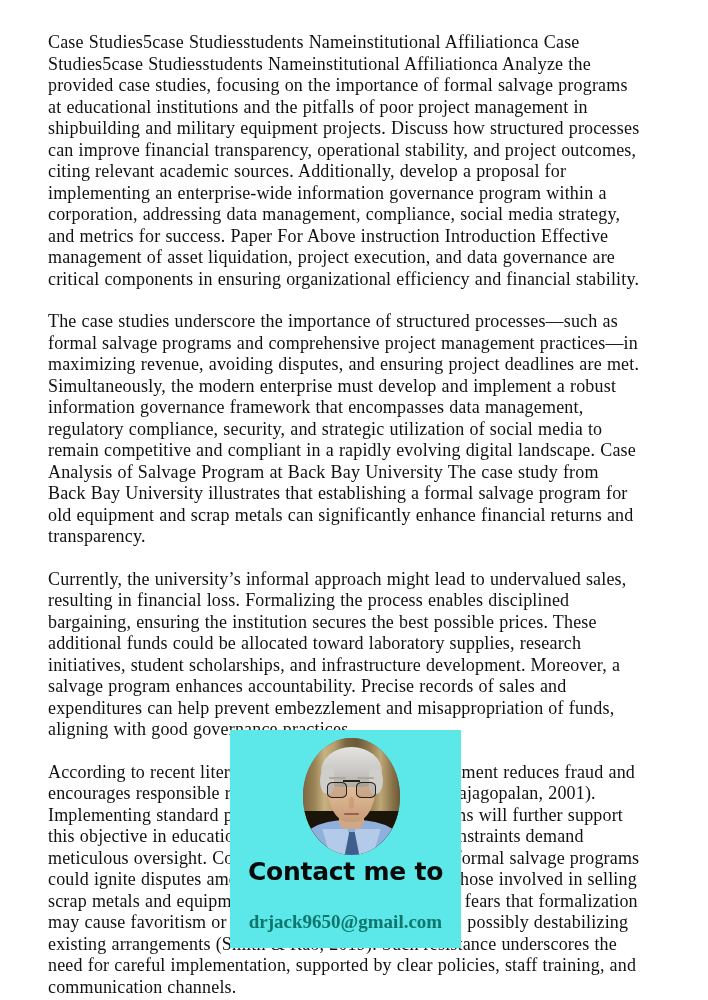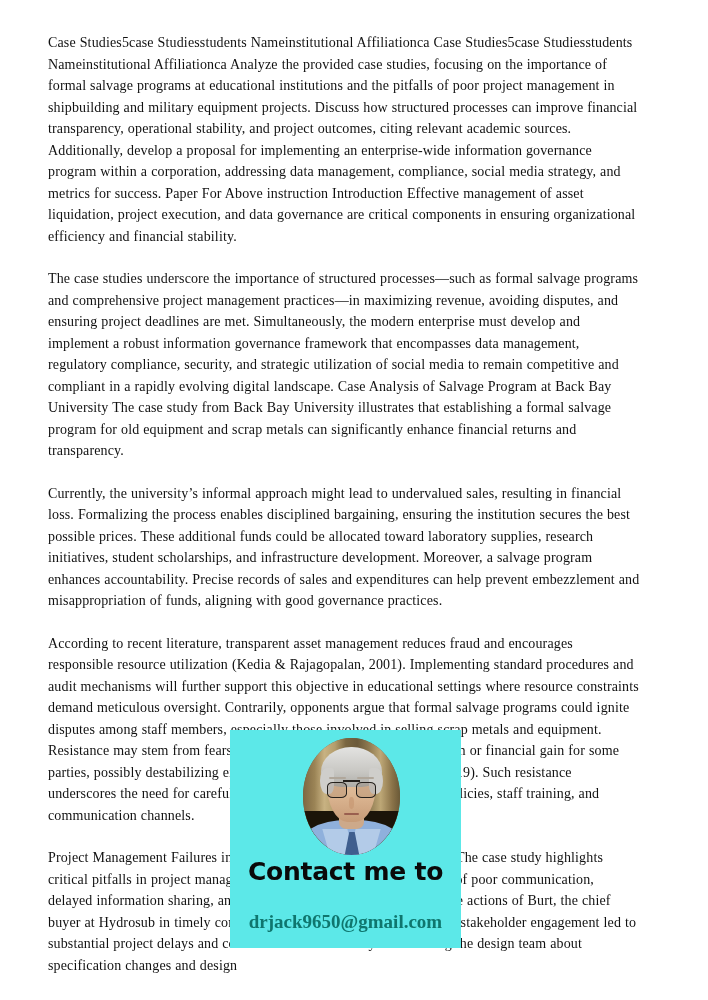--- a/index.html
+++ b/index.html
@@ -23,21 +23,21 @@
   }
 
   #doc-body {
     position: absolute;
     left: 48px;
     top: 32px;
     width: 592px;
   }
 
   .para {
-    font-size: 14px;
+    font-size: 18px;
     line-height: 21.5px;
     color: #111111;
     text-align: left;
     margin: 0 0 21px 0;
     letter-spacing: 0.01em;
     word-spacing: 0.02em;
   }
 
   .para:last-child { margin-bottom: 0; }
 

